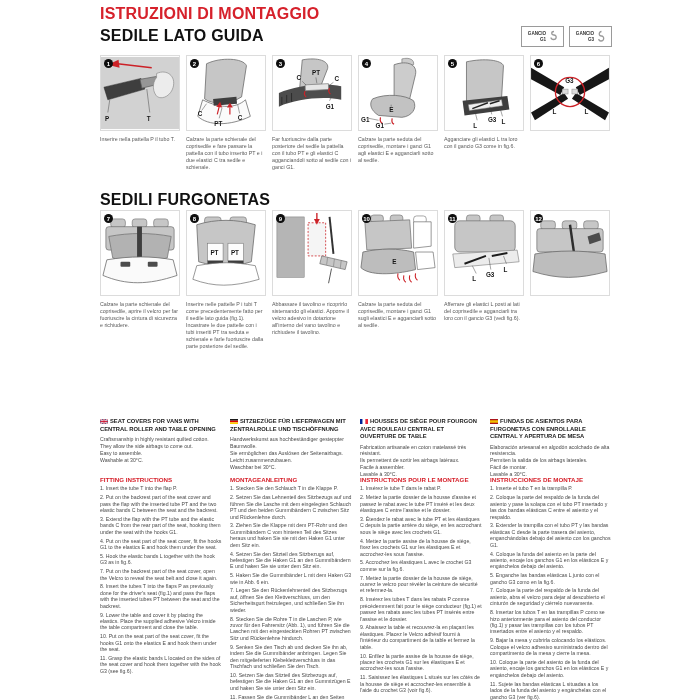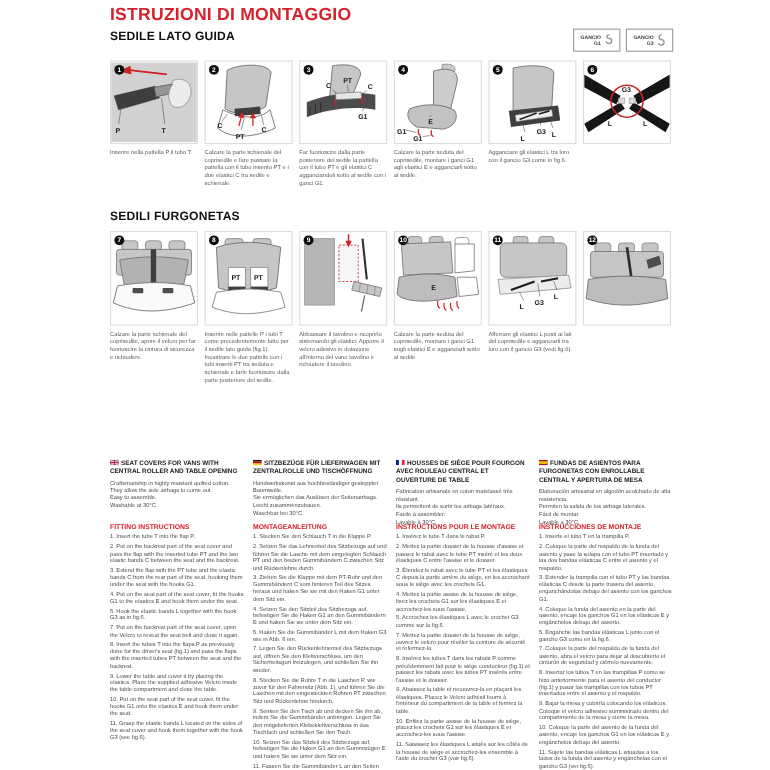--- a/index.html
+++ b/index.html
@@ -3,21 +3,21 @@
 <meta charset="utf-8">
 <style>
   :root { --red:#d6212b; --ink:#1a1a1a; --grey-text:#595959; --body-text:#4a4a4a; --line:#6a6a6a; }
   * { box-sizing:border-box; }
   html,body { margin:0; padding:0; }
   body { width:700px; height:700px; position:relative; background:#ffffff;
          font-family:"Liberation Sans", sans-serif; color:var(--ink); overflow:hidden; }
   .content { position:absolute; left:100px; top:0; width:512px; height:700px; }
 
   .title { position:absolute; top:5px; left:0; font-size:16px; font-weight:bold; color:var(--red); letter-spacing:0.2px; }
-  .sub { position:absolute; left:0; font-size:11px; font-weight:bold; color:#111; letter-spacing:0.2px;text-align:right; }
+  .sub { position:absolute; left:0; font-size:16px; font-weight:bold; color:#111; letter-spacing:0.2px;text-align:right; }
   .sub1 { top:27px; } .sub2 { top:191px; }
 
   .legend { position:absolute; top:26px; left:421px; display:flex; gap:5px; }
   .legend .box { width:43px; height:21px; border:1px solid #9a9a9a; background:#fff;
                  display:flex; align-items:center; justify-content:center; gap:3px; }
   .legend .txt { font-size:4.6px; font-weight:bold; color:#333; text-align:right; line-height:1.25; }
 
   .panels { position:absolute; left:0; display:flex; gap:6px; }
   .row1 { top:55px; } .row2 { top:210px; }
   .panel { position:relative; width:80px; border:1px solid #dcdcdc; background:#fff; overflow:hidden; }

